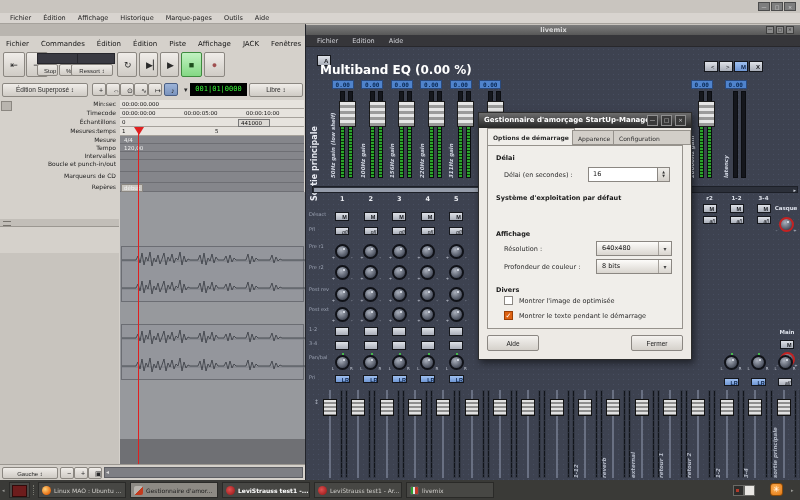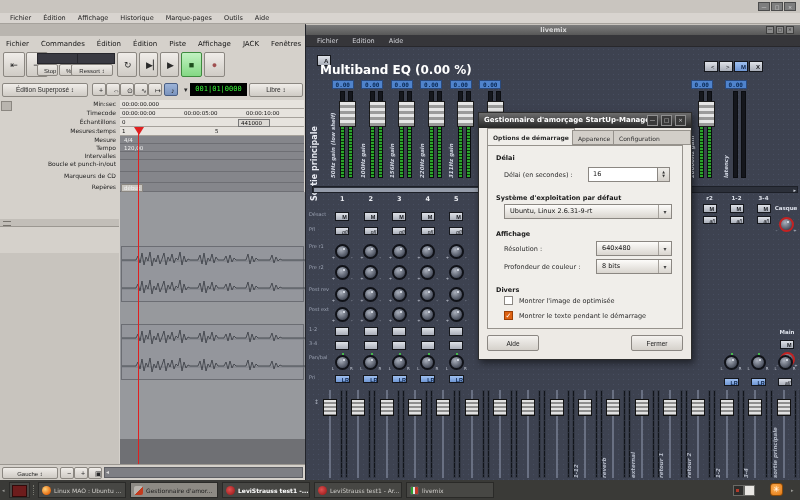--- a/index.html
+++ b/index.html
@@ -952,24 +952,20 @@
     <span class="fld-label" style="left:16px;top:25px">Délai (en secondes) :</span>
     <div class="spin" style="left:100px;top:21px;width:82px;height:15px">
       <span>16</span>
       <span class="sbtns">
           <span>▲</span>
           <span>▼</span>
         </span>
     </div>
 
     <span class="sec-hdr" style="left:8px;top:48px">Système d'exploitation par défaut</span>
-    <div class="combo" style="left:16px;top:58px;width:168px;height:15px">
-      <span>Ubuntu, Linux 2.6.31-9-rt</span>
-      <span class="carr">▾</span>
-    </div>
 
     <span class="sec-hdr" style="left:8px;top:84px">Affichage</span>
     <span class="fld-label" style="left:16px;top:99px">Résolution :</span>
     <div class="combo" style="left:108px;top:95px;width:76px;height:15px">
       <span>640x480</span>
       <span class="carr">▾</span>
     </div>
     <span class="fld-label" style="left:16px;top:117px">Profondeur de couleur :</span>
     <div class="combo" style="left:108px;top:113px;width:76px;height:15px">
       <span>8 bits</span>

